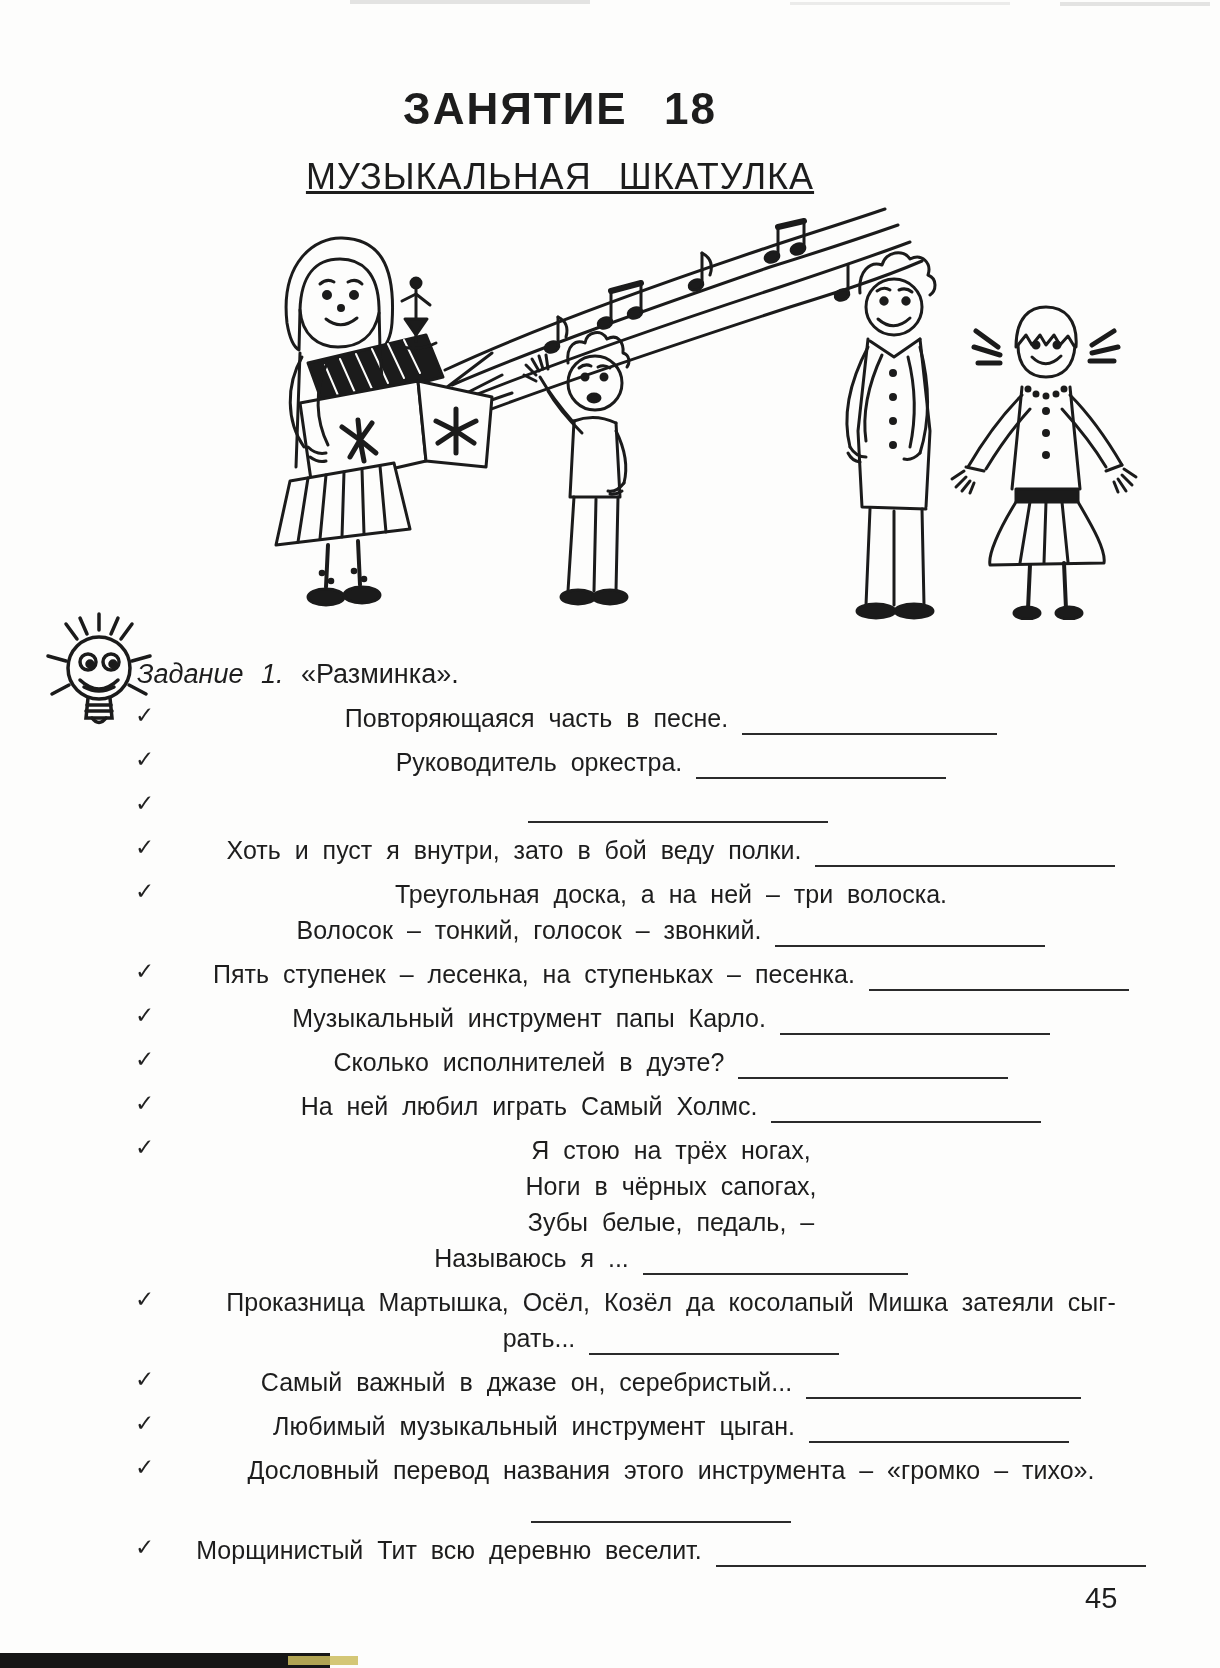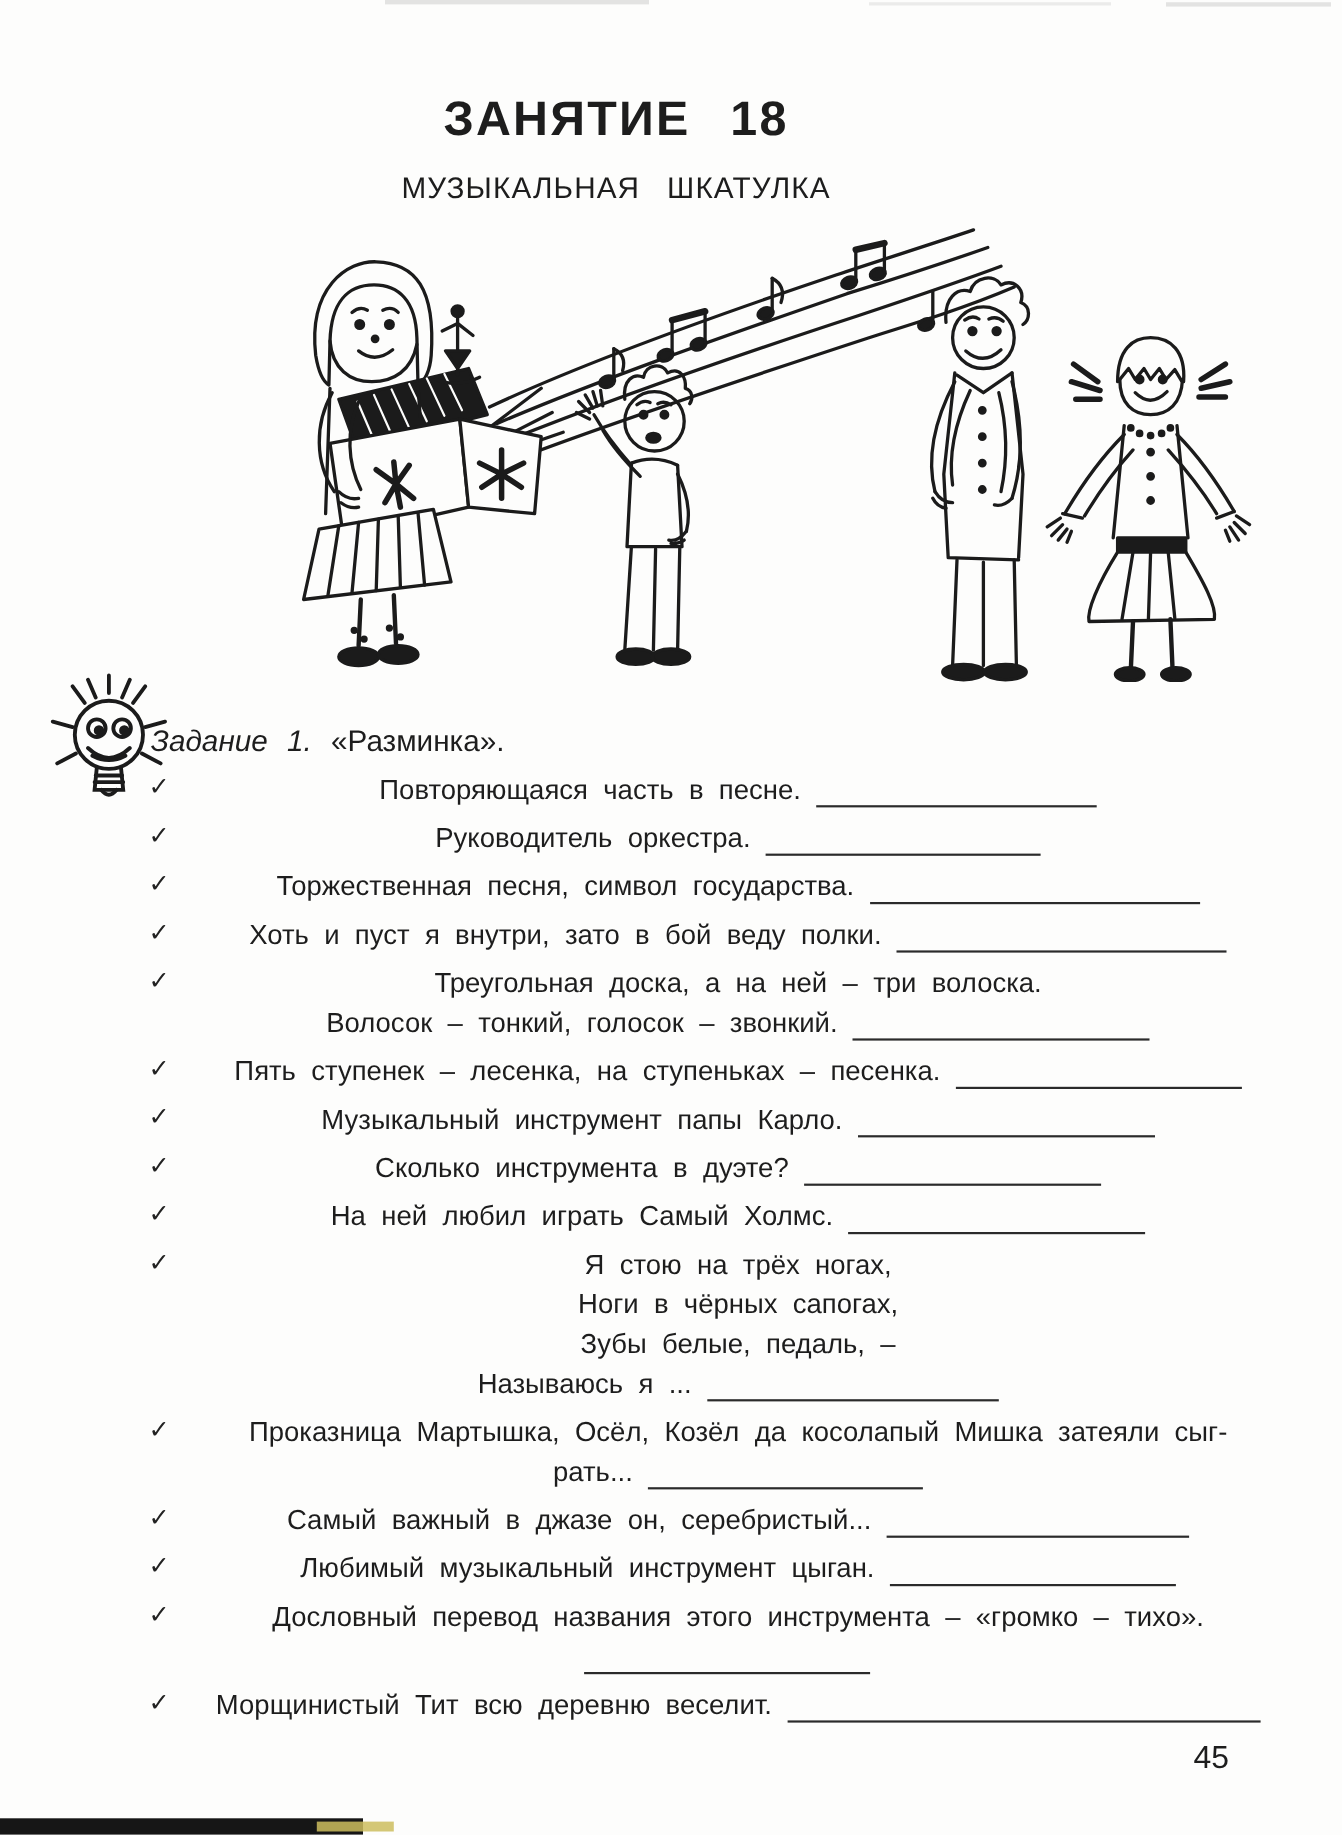--- a/index.html
+++ b/index.html
@@ -4,21 +4,21 @@
 <style>
   html,body{margin:0;padding:0;}
   body{
     width:1220px;height:1668px;position:relative;overflow:hidden;
     background:#fdfdfc;color:#1d1d1d;
     font-family:"Liberation Sans", sans-serif;
   }
   .abs{position:absolute;}
   .center-col{left:0;width:1120px;text-align:center;}
   #title{top:84px;font-size:44px;font-weight:bold;letter-spacing:2px;word-spacing:22px;}
-  #subtitle{top:156px;font-size:27px;letter-spacing:1px;word-spacing:16px;}
+  #subtitle{top:156px;font-size:36px;letter-spacing:1px;word-spacing:16px;text-decoration:underline;}
   #illu{left:230px;top:195px;}
   #bulb{left:42px;top:610px;}
   #task-heading{left:137px;top:659px;font-size:27px;word-spacing:10px;}
   #task-heading .it{font-style:italic;text-align:center;}
   #task-heading .bd{font-weight:normal;}
   #task-items{left:135px;top:700px;width:1030px;}
   .item{position:relative;padding-left:42px;margin-bottom:8px;}
   .check{position:absolute;left:0;top:2px;font-size:23px;color:#222;}
   .line{font-size:25px;line-height:36px;word-spacing:7px;white-space:nowrap;text-align:center;}
   .blank{display:inline-block;height:12px;border-bottom:2px solid #2b2b2b;
@@ -207,42 +207,42 @@
     <div class="item">
       <span class="check">✓</span>
       <div class="line"><span>Повторяющаяся часть в песне.</span><span class="blank" style="width: 255px;"></span></div>
     </div>
     <div class="item">
       <span class="check">✓</span>
       <div class="line"><span>Руководитель оркестра.</span><span class="blank" style="width: 250px;"></span></div>
     </div>
     <div class="item">
       <span class="check">✓</span>
-      <div class="line"><span>Торжественная песня, символ государства.</span><span class="blank" style="width: 300px;"></span></div>
+      <div class="line"><span class="blank" style="width: 300px;"></span></div>
     </div>
     <div class="item">
       <span class="check">✓</span>
       <div class="line"><span>Хоть и пуст я внутри, зато в бой веду полки.</span><span class="blank" style="width: 300px;"></span></div>
     </div>
     <div class="item">
       <span class="check">✓</span>
       <div class="line"><span>Треугольная доска, а на ней – три волоска.</span></div>
       <div class="line"><span>Волосок – тонкий, голосок – звонкий.</span><span class="blank" style="width: 270px;"></span></div>
     </div>
     <div class="item">
       <span class="check">✓</span>
       <div class="line"><span>Пять ступенек – лесенка, на ступеньках – песенка.</span><span class="blank" style="width: 260px;"></span></div>
     </div>
     <div class="item">
       <span class="check">✓</span>
       <div class="line"><span>Музыкальный инструмент папы Карло.</span><span class="blank" style="width: 270px;"></span></div>
     </div>
     <div class="item">
       <span class="check">✓</span>
-      <div class="line"><span>Сколько инструмента в дуэте?</span><span class="blank" style="width: 270px;"></span></div>
+      <div class="line"><span>Сколько исполнителей в дуэте?</span><span class="blank" style="width: 270px;"></span></div>
     </div>
     <div class="item">
       <span class="check">✓</span>
       <div class="line"><span>На ней любил играть Самый Холмс.</span><span class="blank" style="width: 270px;"></span></div>
     </div>
     <div class="item">
       <span class="check">✓</span>
       <div class="line"><span>Я стою на трёх ногах,</span></div>
       <div class="line"><span>Ноги в чёрных сапогах,</span></div>
       <div class="line"><span>Зубы белые, педаль, –</span></div>

